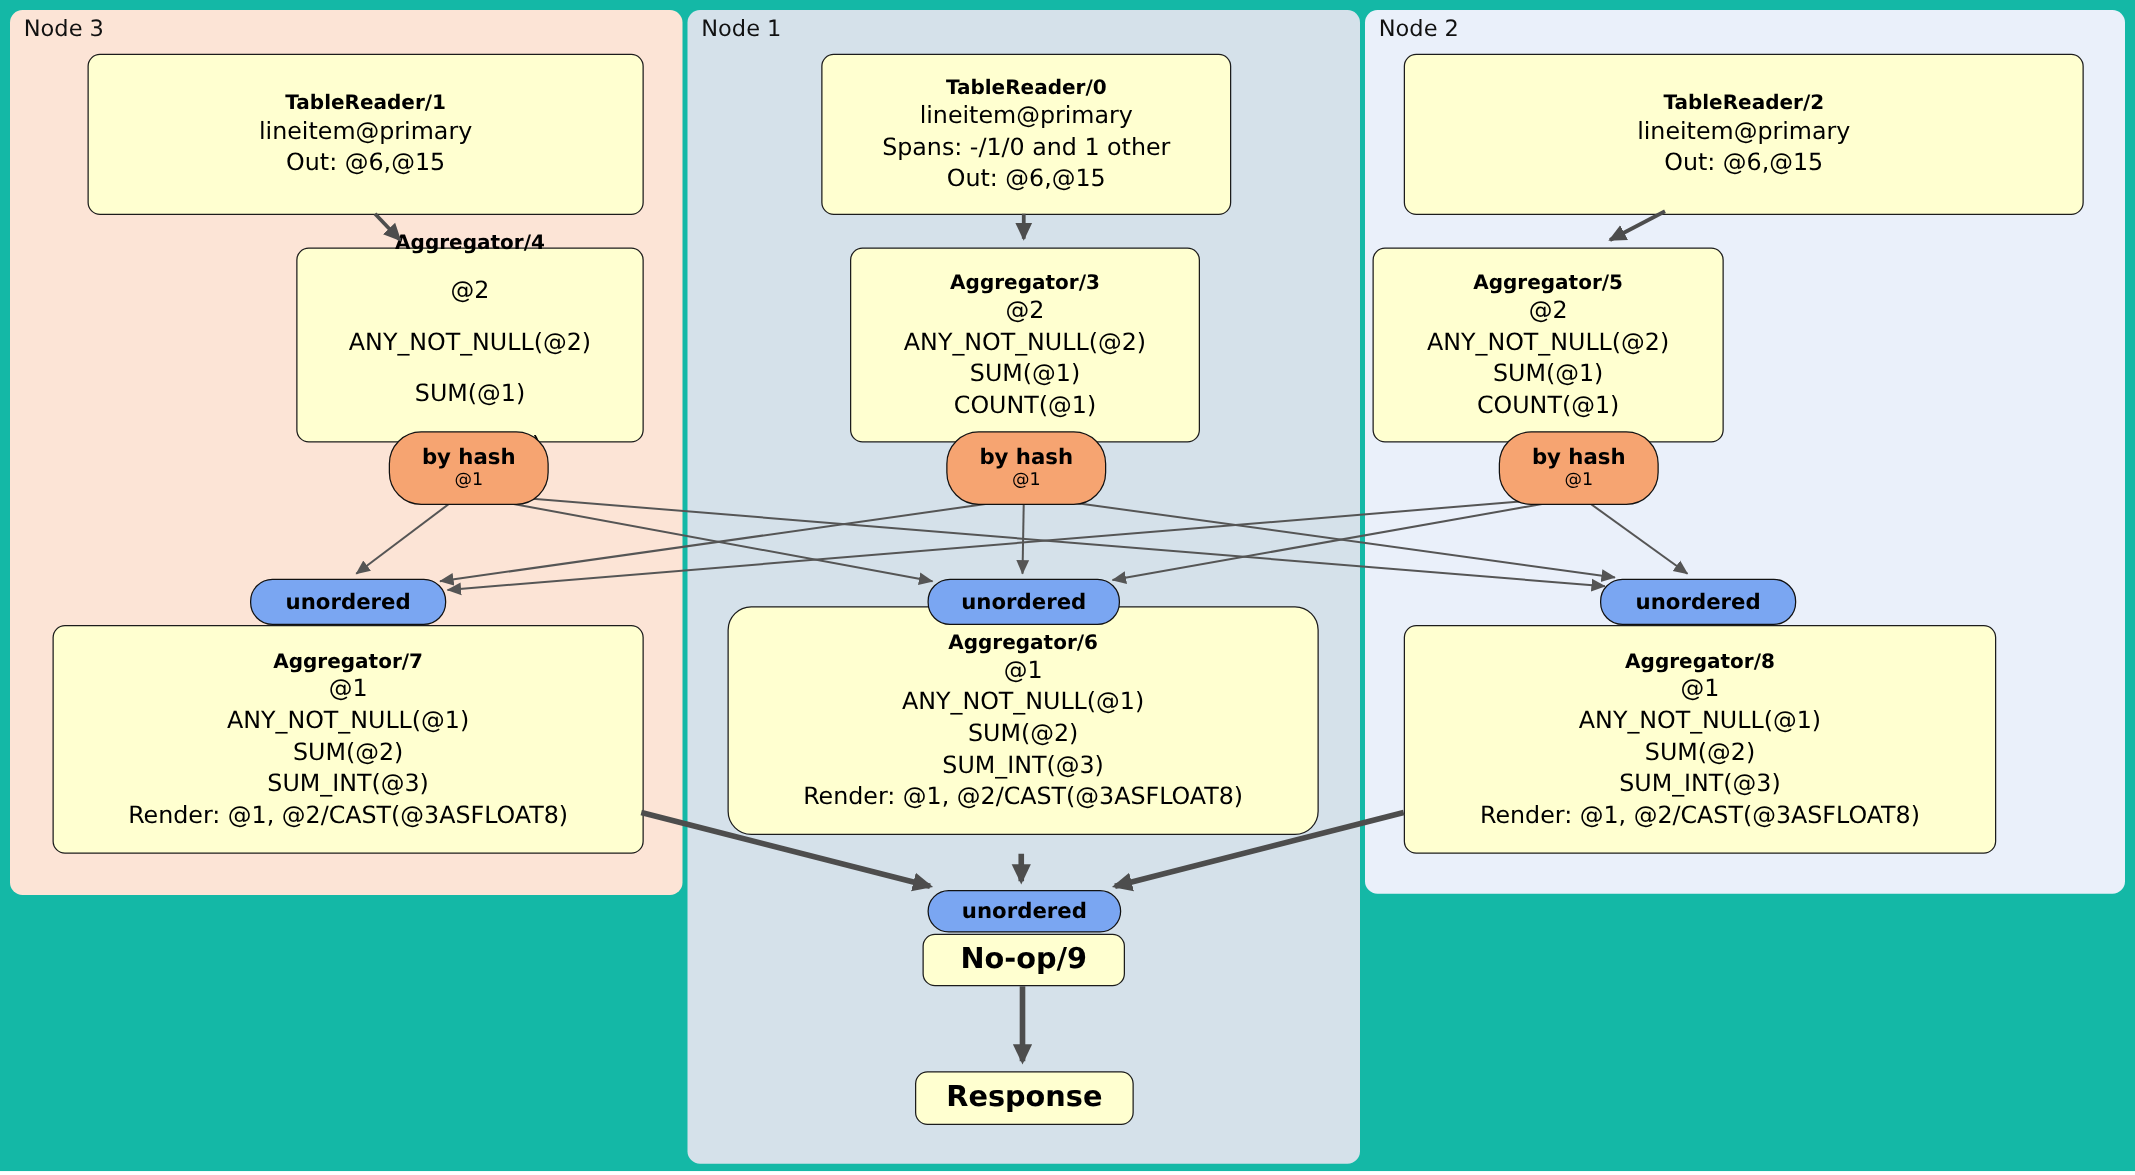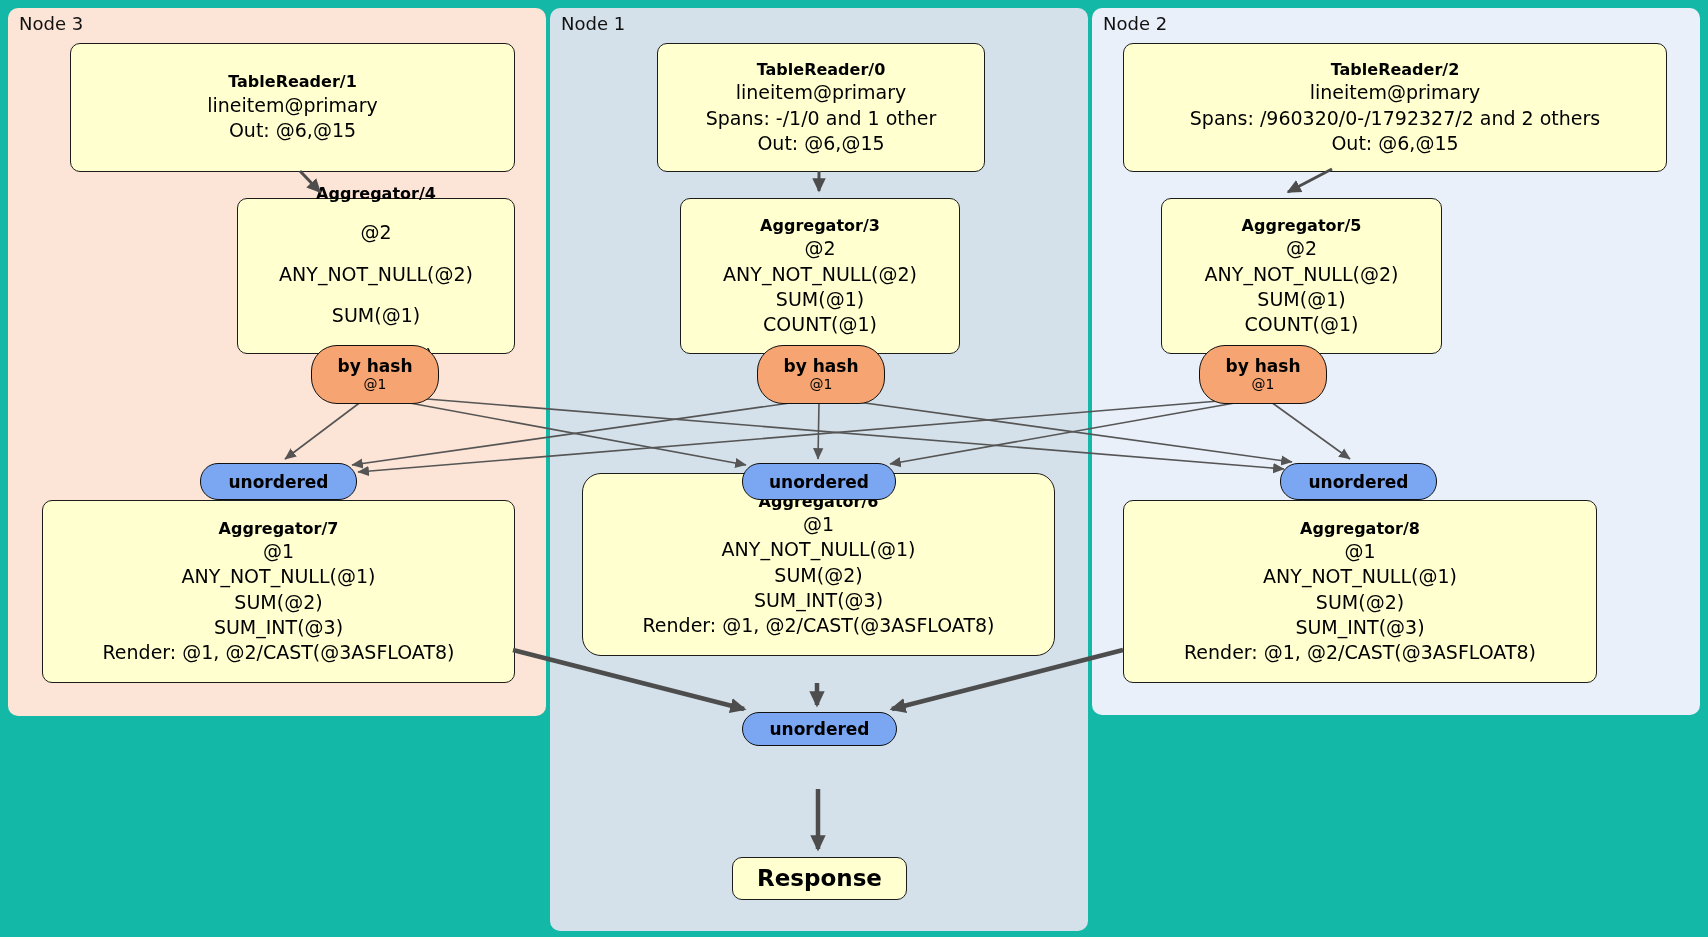--- a/index.html
+++ b/index.html
@@ -87,39 +87,38 @@
   </div>
   <div class="pbox" style="left:657px;top:43px;width:326px;height:127px;">
     <div class="ptitle">TableReader/0</div>
     <div class="pline">lineitem@primary</div>
     <div class="pline">Spans: -/1/0 and 1 other</div>
     <div class="pline">Out: @6,@15</div>
   </div>
   <div class="pbox" style="left:1123px;top:43px;width:542px;height:127px;">
     <div class="ptitle">TableReader/2</div>
     <div class="pline">lineitem@primary</div>
-    <div class="pline">Spans: /960320/0-/1792327/2 and 2 others</div>
     <div class="pline">Out: @6,@15</div>
   </div>
 
   <div class="pbox" style="left:237px;top:198px;width:276px;height:154px;gap:16px;">
     <div class="ptitle">Aggregator/4</div>
     <div class="pline">@2</div>
     <div class="pline">ANY_NOT_NULL(@2)</div>
     <div class="pline">SUM(@1)</div>
     <div class="pline">COUNT(@1)</div>
   </div>
   <div class="pbox" style="left:680px;top:198px;width:278px;height:154px;">
     <div class="ptitle">Aggregator/3</div>
     <div class="pline">@2</div>
     <div class="pline">ANY_NOT_NULL(@2)</div>
     <div class="pline">SUM(@1)</div>
     <div class="pline">COUNT(@1)</div>
   </div>
-  <div class="pbox" style="left:1161px;top:198px;width:279px;height:154px;justify-content:center;">
+  <div class="pbox" style="left:1098px;top:198px;width:279px;height:154px;justify-content:center;">
     <div class="ptitle">Aggregator/5</div>
     <div class="pline">@2</div>
     <div class="pline">ANY_NOT_NULL(@2)</div>
     <div class="pline">SUM(@1)</div>
     <div class="pline">COUNT(@1)</div>
   </div>
 
   <div class="router" style="left:311px;top:345px;width:126px;height:57px;">
     <div class="router-label">by hash</div>
     <div class="router-detail">@1</div>
@@ -144,37 +143,40 @@
   </div>
 
   <div class="pbox" style="left:42px;top:500px;width:471px;height:181px;">
     <div class="ptitle">Aggregator/7</div>
     <div class="pline">@1</div>
     <div class="pline">ANY_NOT_NULL(@1)</div>
     <div class="pline">SUM(@2)</div>
     <div class="pline">SUM_INT(@3)</div>
     <div class="pline">Render: @1, @2/CAST(@3ASFLOAT8)</div>
   </div>
-  <div class="pbox" style="left:582px;top:473px;width:471px;height:181px;border-radius:19px;">
+  <div class="pbox" style="left:582px;top:485px;width:471px;height:181px;border-radius:19px;">
     <div class="ptitle">Aggregator/6</div>
     <div class="pline">@1</div>
     <div class="pline">ANY_NOT_NULL(@1)</div>
     <div class="pline">SUM(@2)</div>
     <div class="pline">SUM_INT(@3)</div>
     <div class="pline">Render: @1, @2/CAST(@3ASFLOAT8)</div>
   </div>
   <div class="pbox" style="left:1123px;top:500px;width:472px;height:181px;">
     <div class="ptitle">Aggregator/8</div>
     <div class="pline">@1</div>
     <div class="pline">ANY_NOT_NULL(@1)</div>
     <div class="pline">SUM(@2)</div>
     <div class="pline">SUM_INT(@3)</div>
     <div class="pline">Render: @1, @2/CAST(@3ASFLOAT8)</div>
   </div>
 
   <div class="sync" style="left:742px;top:712px;width:153px;height:32px;">
     <span>unordered</span>
   </div>
+  <div class="pbox small" style="left:738px;top:747px;width:160px;height:40px;">
+    <div class="ptitle">No-op/9</div>
+  </div>
   <div class="pbox small" style="left:732px;top:857px;width:173px;height:41px;">
     <div class="ptitle">Response</div>
   </div>
 
 </div>
 
 </body></html>

